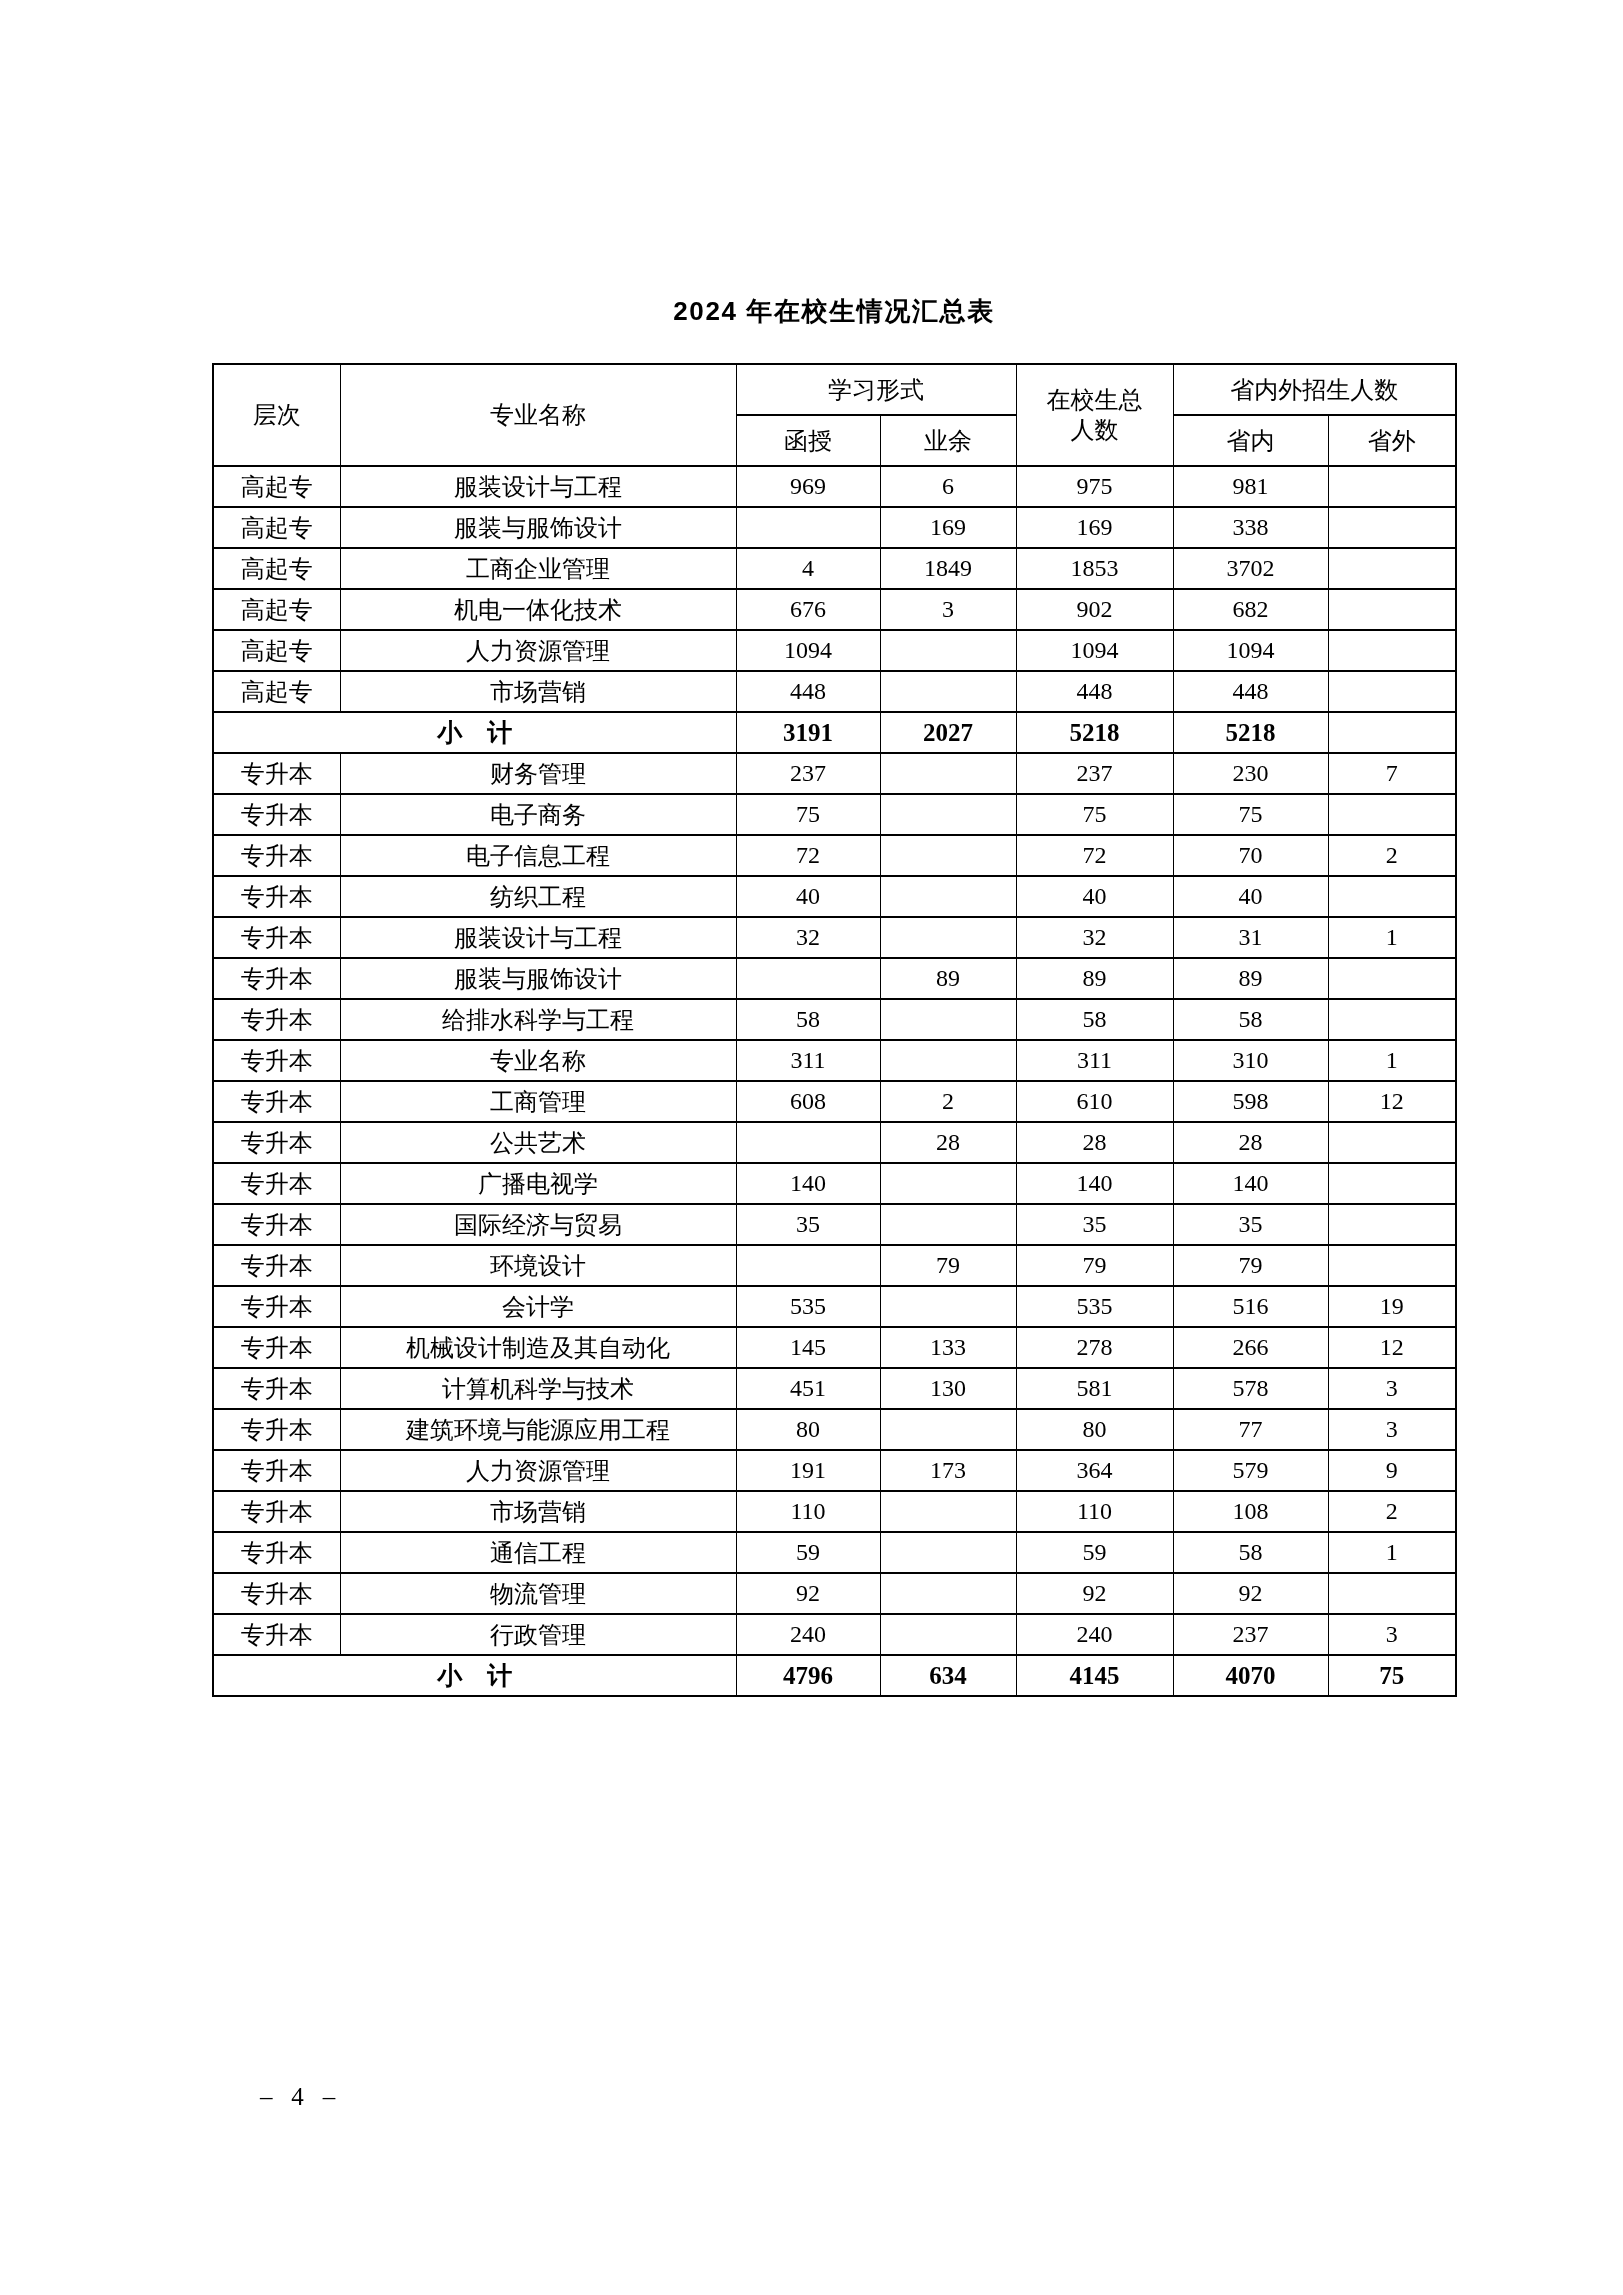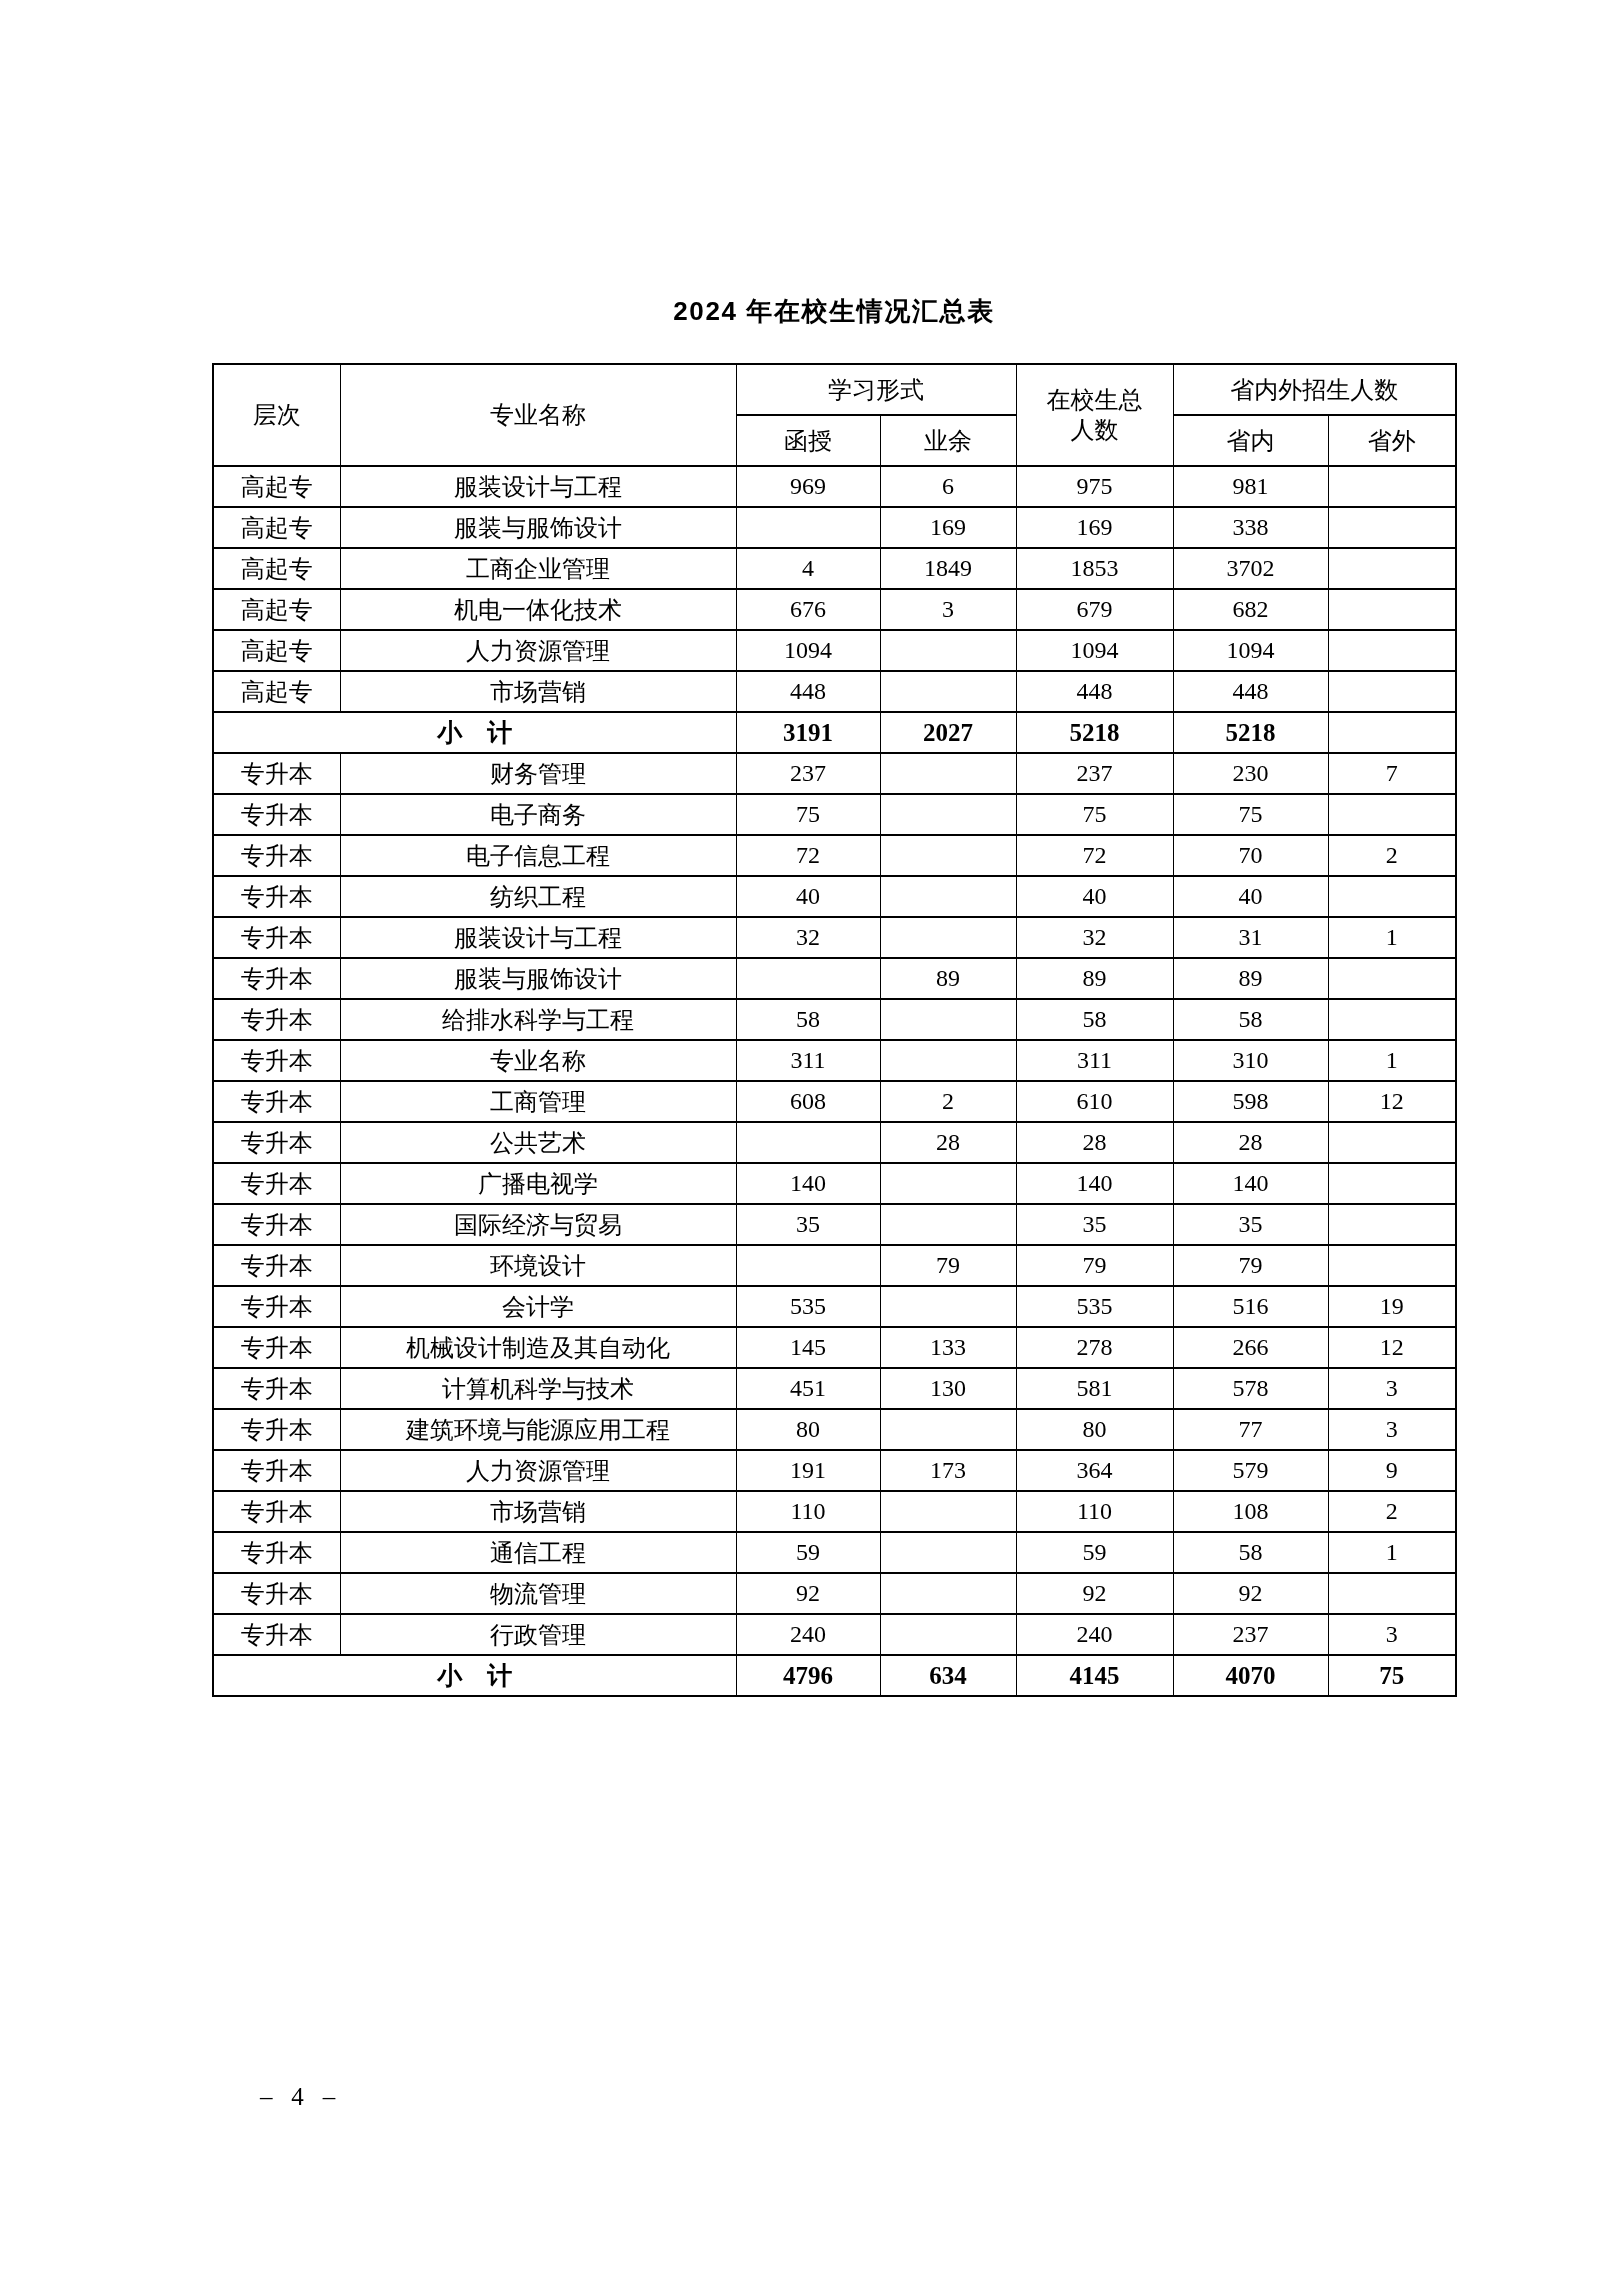--- a/index.html
+++ b/index.html
@@ -129,21 +129,21 @@
         <td>1849</td>
         <td>1853</td>
         <td>3702</td>
         <td></td>
       </tr>
       <tr>
         <td>高起专</td>
         <td>机电一体化技术</td>
         <td>676</td>
         <td>3</td>
-        <td>679</td>
+        <td>902</td>
         <td>682</td>
         <td></td>
       </tr>
       <tr>
         <td>高起专</td>
         <td>人力资源管理</td>
         <td>1094</td>
         <td></td>
         <td>1094</td>
         <td>1094</td>

